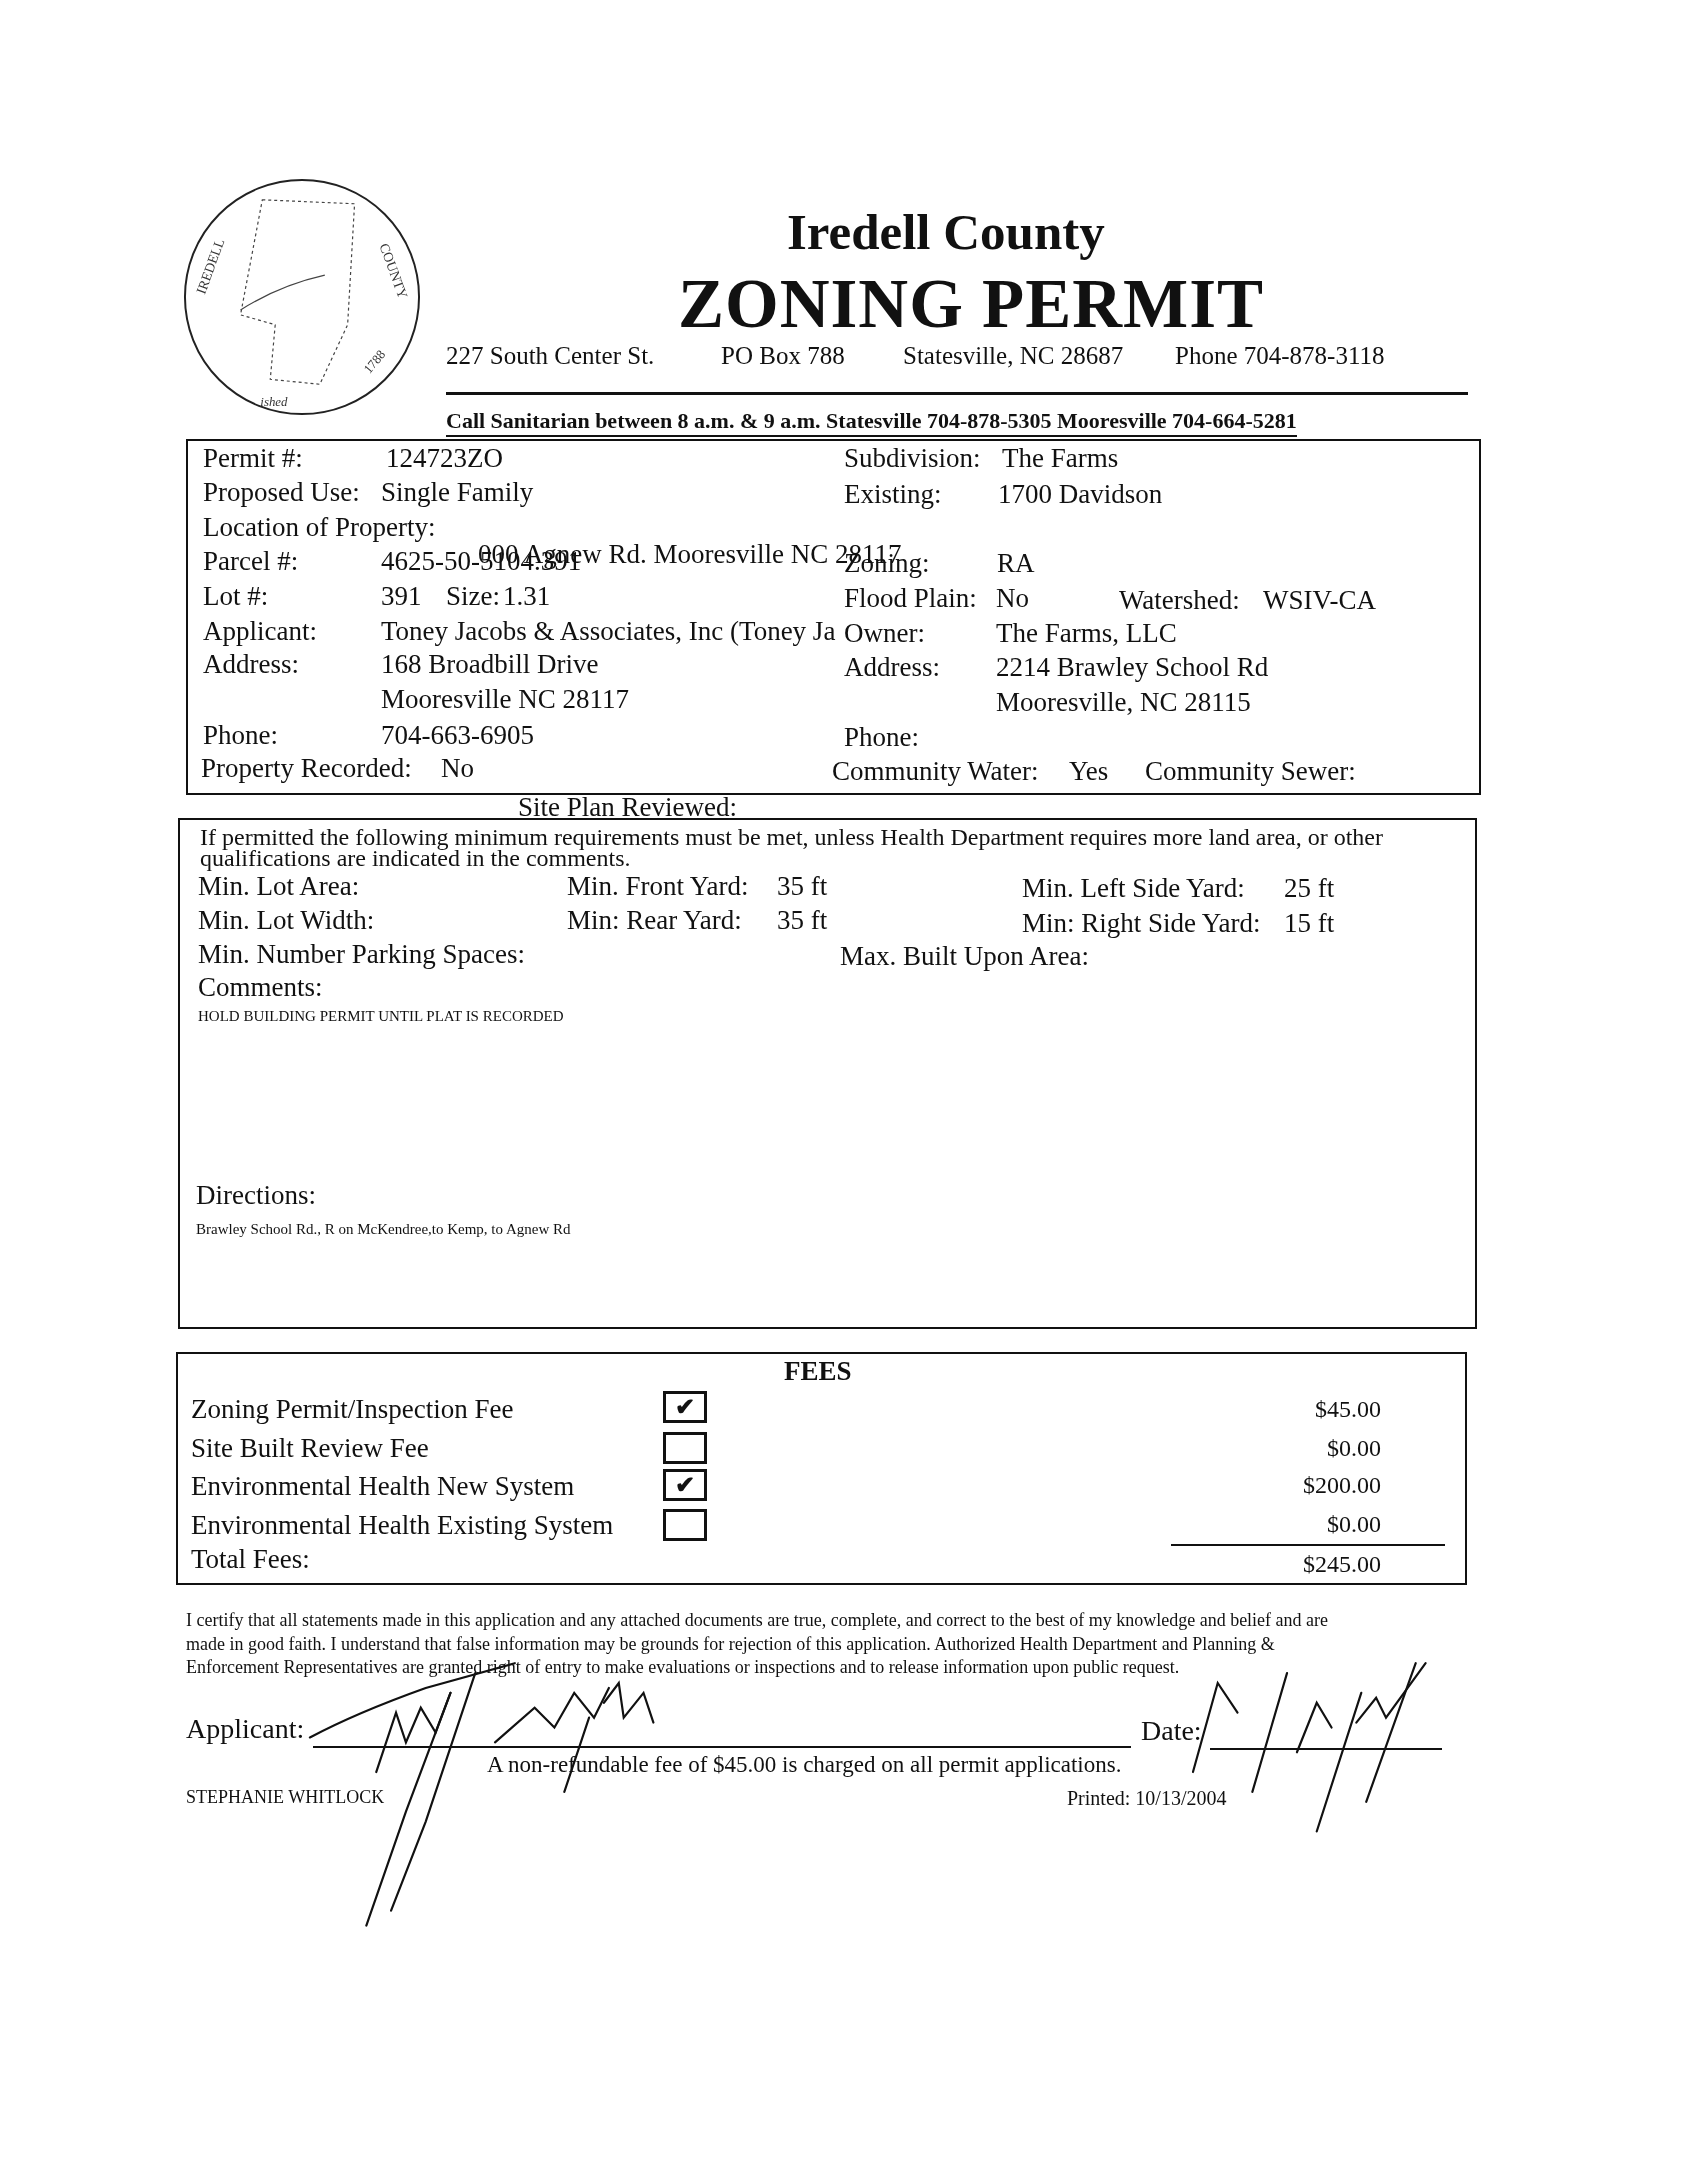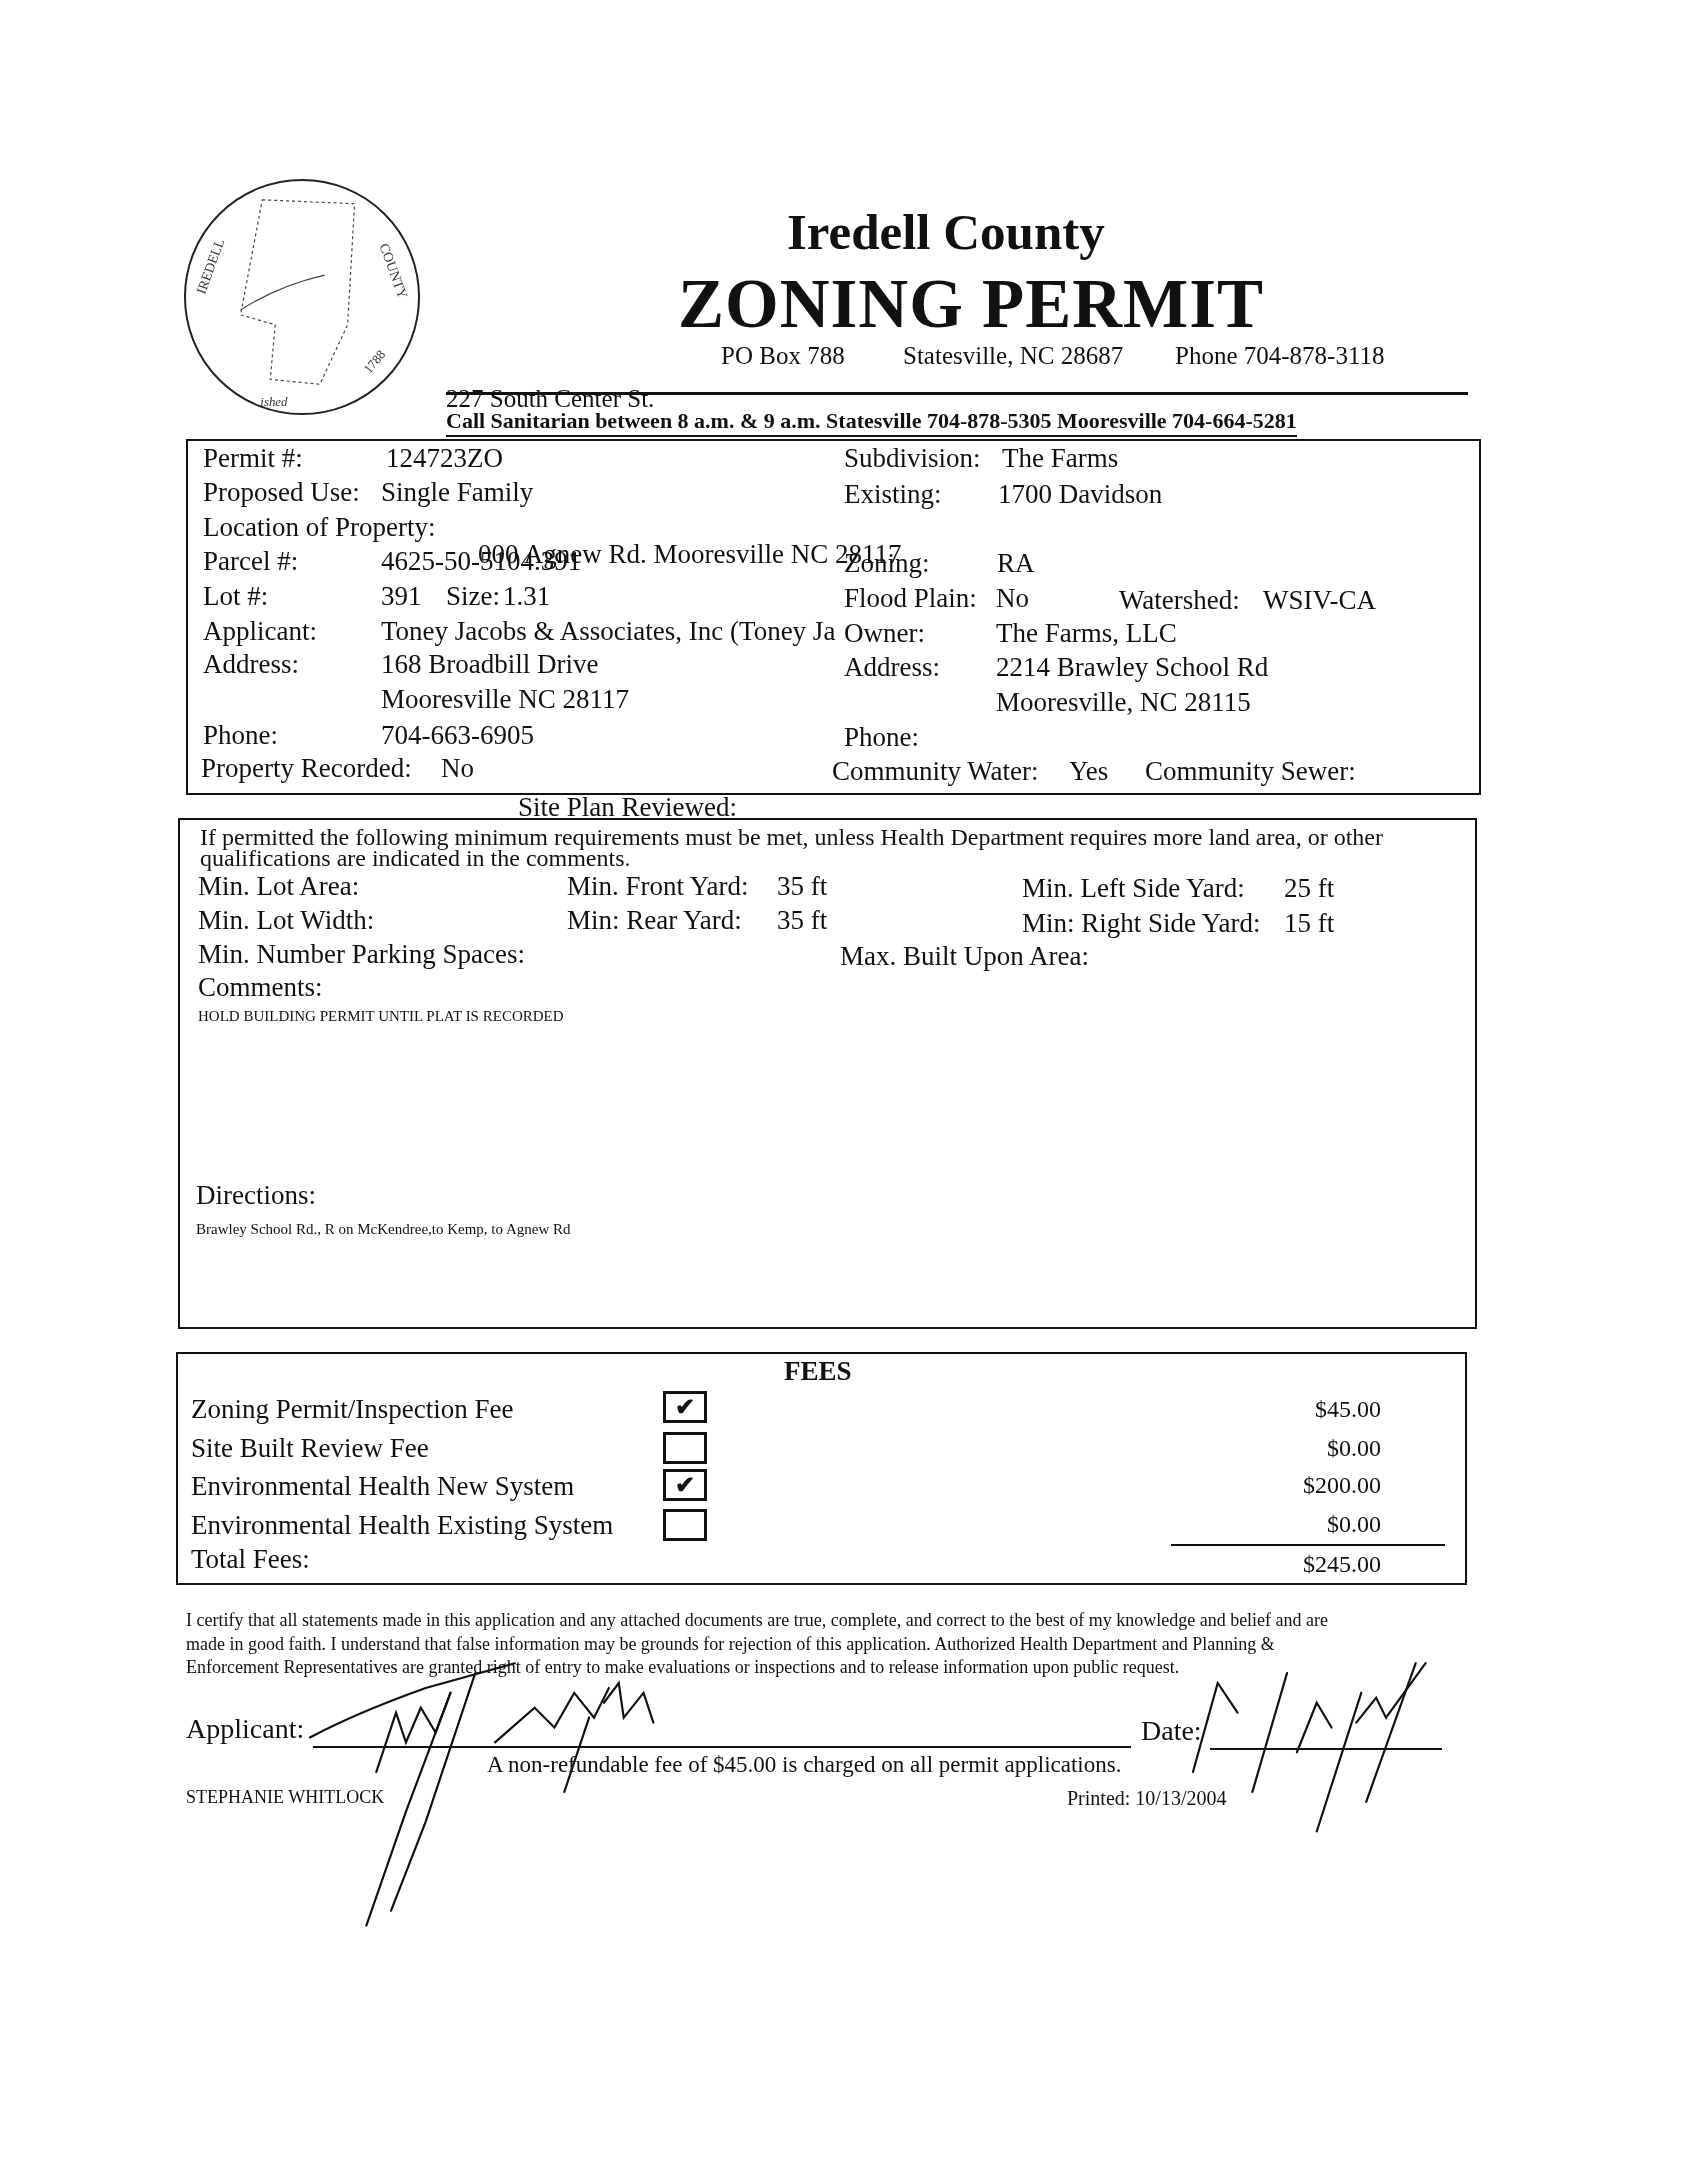--- a/index.html
+++ b/index.html
@@ -31,21 +31,21 @@
   <text x="24" y="120" font-size="14" fill="#333" transform="rotate(-70 24 120)">IREDELL</text>
   <text x="200" y="70" font-size="14" fill="#333" transform="rotate(70 200 70)">COUNTY</text>
   <text x="80" y="232" font-size="13" fill="#333" font-style="italic">ished</text>
   <text x="190" y="200" font-size="13" fill="#333" transform="rotate(-50 190 200)">1788</text>
 </svg>
 
 <div class="title-county">
     <span>Iredell County</span>
   </div>
 <div class="title-permit abs">ZONING PERMIT</div>
-<div class="abs addr" style="left:446px;margin-top:43px;">227 South Center St.</div>
+<div class="abs addr" style="left:446px;">227 South Center St.</div>
 <div class="abs addr" style="left:721px;">PO Box 788</div>
 <div class="abs addr" style="left:903px;">Statesville, NC 28687</div>
 <div class="abs addr" style="left:1175px;">Phone 704-878-3118</div>
 <div class="rule"></div>
 <div class="sanitarian abs">Call Sanitarian between 8 a.m. &amp; 9 a.m. Statesville 704-878-5305 Mooresville 704-664-5281</div>
 
 <div class="box" style="left:186px; top:439px; width:1295px; height:356px;"></div>
 <div class="abs f28" style="left:203px; top:443px;">Permit #:</div>
 <div class="abs f28" style="left:386px; top:443px;">124723ZO</div>
 <div class="abs f28" style="left:844px; top:443px;">Subdivision:</div>

